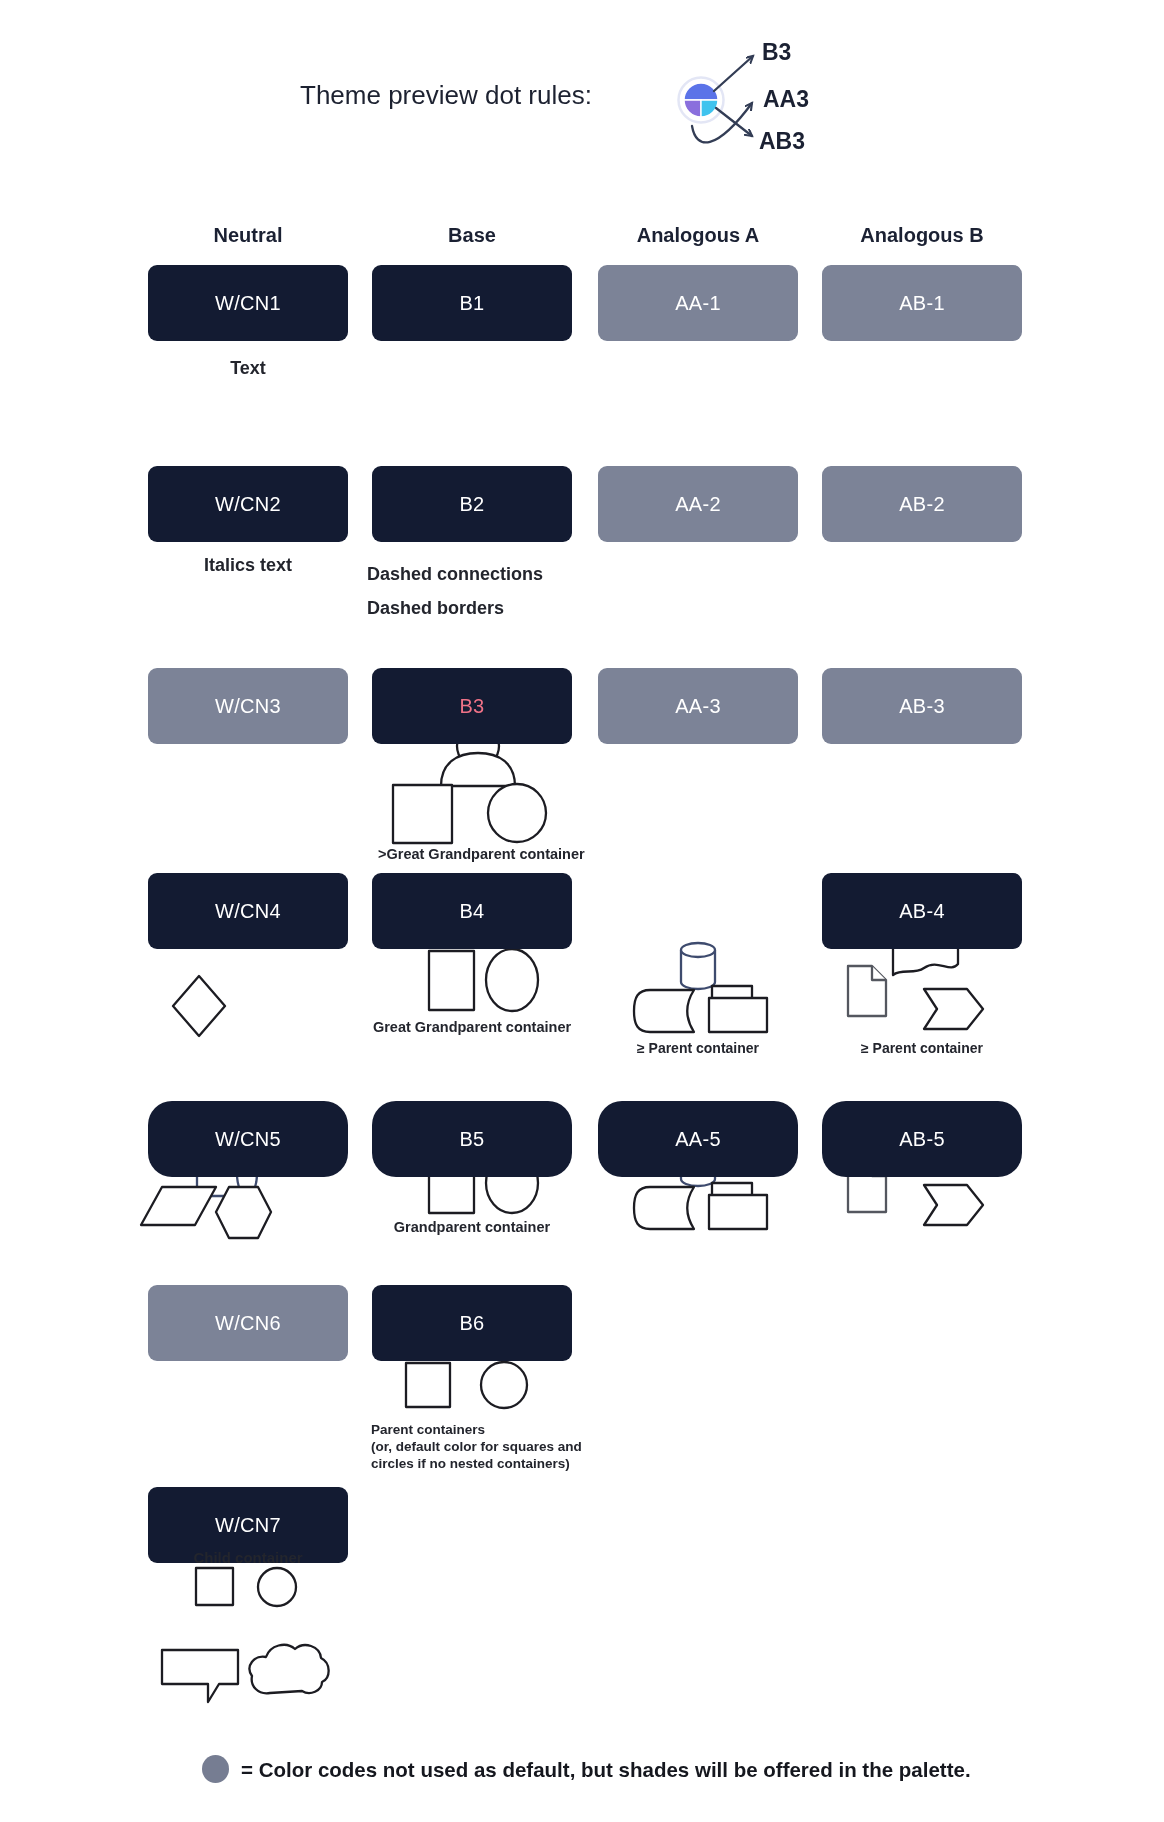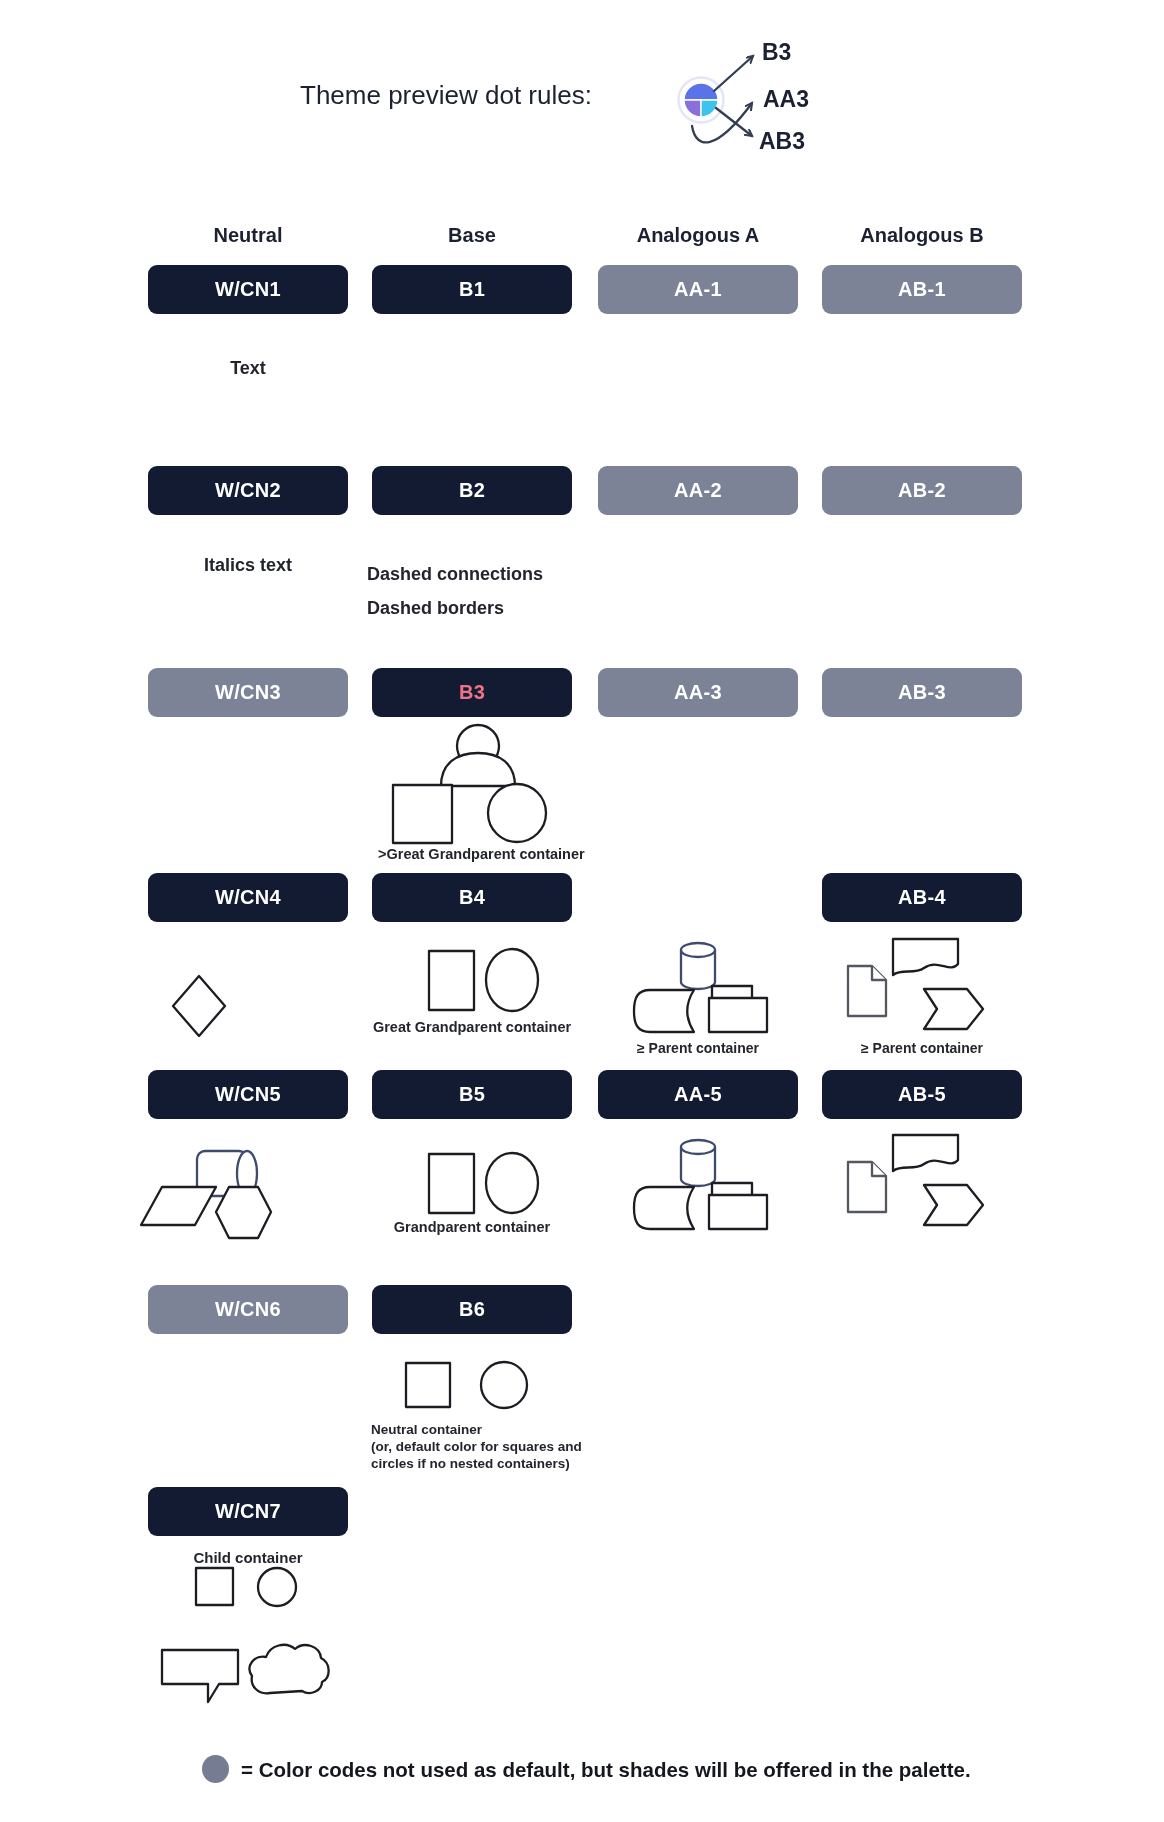--- a/index.html
+++ b/index.html
@@ -12,27 +12,27 @@
   .dot-label{font-family:"Liberation Sans",sans-serif;font-size:23px;font-weight:600;fill:#1b2133;}
   .arrow-line{fill:none;stroke:var(--arrow);stroke-width:2.3;stroke-linecap:round;}
   .wedge{stroke:#ffffff;stroke-width:1.4;}
   .f-blue{fill:var(--dot-blue);} .f-purple{fill:var(--dot-purple);} .f-cyan{fill:var(--dot-cyan);}
   .ring{fill:#ffffff;stroke:var(--dot-ring);stroke-width:2.5;}
   
   .colhead{position:absolute;top:224px;width:200px;text-align:center;
            font-size:20px;font-weight:700;color:#1b2133;}
   .c1{left:148px;} .c2{left:372px;} .c3{left:598px;} .c4{left:822px;}
   
-  .pill{position:absolute;width:200px;height:49px;border-radius:9px;
+  .pill{position:absolute;width:200px;height:76px;border-radius:9px;
         display:flex;align-items:center;justify-content:center;
-        font-size:20px;font-weight:700;color:#ffffff;letter-spacing:.3px;}
+        font-size:20px;font-weight:400;color:#ffffff;letter-spacing:.3px;}
   .pill.dark{background:var(--dark-pill);} .pill.gray{background:var(--gray-pill);}
   .pill.pink{color:var(--pink-label);}
   .r1{top:265px;} .r2{top:466px;} .r3{top:668px;} .r4{top:873px;}
-  .r5{top:1070px;} .r6{top:1285px;} .r7{top:1487px;}
+  .r5{top:1101px;border-radius:24px;} .r6{top:1285px;} .r7{top:1487px;}
   
   .cap{position:absolute;font-weight:700;color:#23252d;white-space:nowrap;}
   .cap.big{font-size:18px;line-height:32px;}
   .cap.small{font-size:14.5px;line-height:17px;}
   .center{width:200px;text-align:center;}
   #cap-text{left:148px;top:352px;}
   #cap-connections{left:372px;top:352px;}
   #cap-italics{left:148px;top:549px;}
   #cap-dashed{left:367px;top:557px;line-height:34px;}
   #cap-b3{left:378px;top:846px;}
@@ -190,21 +190,21 @@
     <div>Dashed borders</div>
   </div>
 
   <div class="cap small center" id="cap-b3">&gt;Great Grandparent container</div>
   <div class="cap small center" id="cap-b4">Great Grandparent container</div>
   <div class="cap small center" id="cap-aa4">≥ Parent container</div>
   <div class="cap small center" id="cap-ab4">≥ Parent container</div>
   <div class="cap small center" id="cap-b5">Grandparent container</div>
 
   <div class="cap" id="cap-b6">
-    <div>Neutral container</div>
+    <div>Parent containers</div>
     <div>(or, default color for squares and</div>
     <div>circles if no nested containers)</div>
   </div>
 
   <div class="cap center" id="cap-wcn7">Child container</div>
 
   <div id="legend-dot"></div>
   <div id="legend-text">= Color codes not used as default, but shades will be offered in the palette.</div>
 
 </div>

